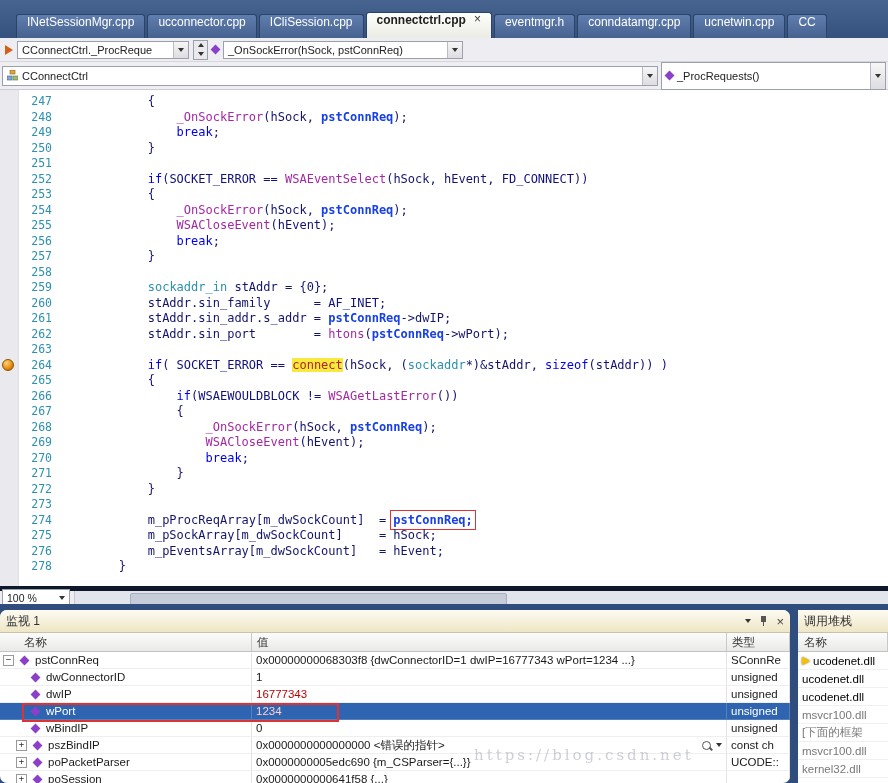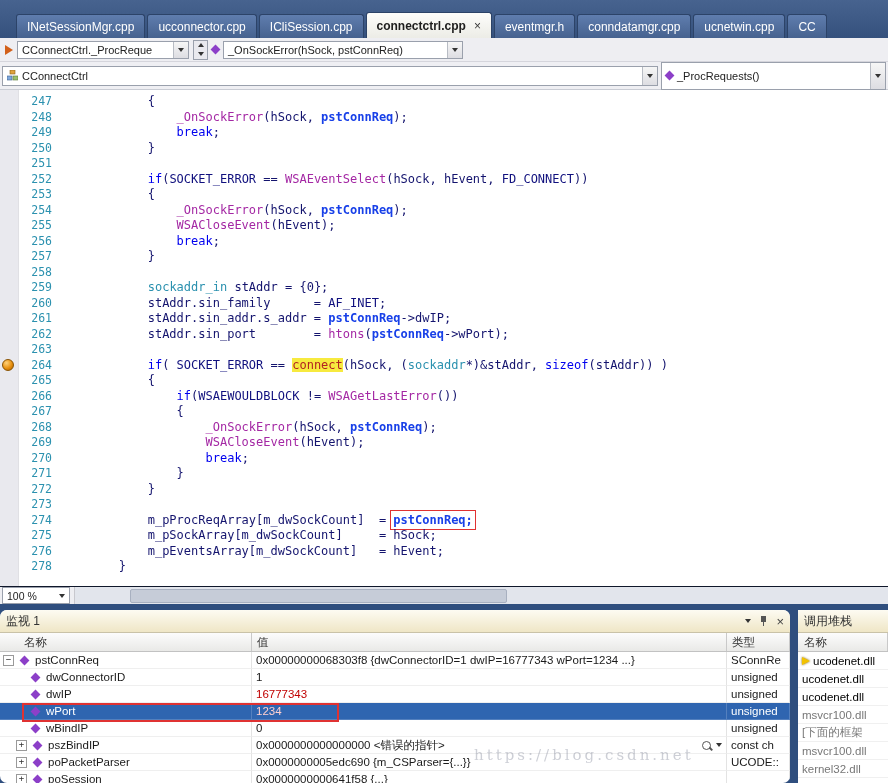--- a/index.html
+++ b/index.html
@@ -3,21 +3,21 @@
 <meta charset="utf-8">
 <style>
   html,body{margin:0;padding:0;}
   .screen{position:relative;width:888px;height:783px;overflow:hidden;background:#35517D;
           font-family:"Liberation Sans",sans-serif;-webkit-font-smoothing:antialiased;}
 
   
   .tabstrip{position:absolute;left:0;top:0;width:888px;height:38px;
             background:linear-gradient(#47638F,#35517D);display:flex;align-items:flex-end;
             padding-left:16px;box-sizing:border-box;gap:2px;overflow:hidden;}
-  .tab{height:23px;display:flex;align-items:center;padding:0 10px;color:#FFF;font-size:12px;
+  .tab{height:23px;display:flex;align-items:flex-start;padding:0 10px;color:#FFF;font-size:12px;
        background:linear-gradient(#5F7DAE,#46628F);border:1px solid #2C4368;border-bottom:none;
        border-radius:3px 3px 0 0;white-space:nowrap;flex:none;}
   .tab.active{background:linear-gradient(#FDFDFB,#ECECE6);color:#1E1E1E;font-weight:bold;height:25px;}
   .tab-close{margin-left:8px;color:#3A3A3A;font-weight:normal;font-size:12px;line-height:12px;}
 
   
   .nav1{position:absolute;top:38px;left:0;width:888px;height:24px;background:#EEEEF2;
         border-bottom:1px solid #D5D5DC;display:flex;align-items:center;padding-left:5px;gap:4px;box-sizing:border-box;}
   .nav2{position:absolute;top:62px;left:0;width:888px;height:28px;background:#EFEFF3;
         border-bottom:1px solid #C9CCD4;display:flex;align-items:center;padding:0 2px;gap:3px;box-sizing:border-box;}
@@ -45,21 +45,21 @@
       border:1px solid #8A5200;box-sizing:border-box;}
   .ln-num{width:34px;flex:none;text-align:right;padding-right:9px;color:var(--line_number_teal,#2B91AF);font-size:11.5px;}
   .ln-code{white-space:pre;}
   .p{color:#14146E}.k{color:#0000EE}.f{color:#A428A4}.m{color:#10107E}.t{color:#2B91AF}
   .v{color:#1840E8;font-weight:bold}
   .hl{background:var(--highlight_yellow,#F7EA3F);color:#B22222;}
   .box{outline:1px solid var(--annotation_red,#E03232);outline-offset:2px;}
 
   
   .editor-status{position:absolute;top:586px;left:0;width:888px;height:18px;background:#EEEEF2;
-                 border-top:1px solid #0f172a;display:flex;align-items:center;box-sizing:border-box;}
+                 border-top:5px solid #0f172a;display:flex;align-items:center;box-sizing:border-box;}
   .zoom-combo{width:58px;height:15px;margin-left:2px;background:#FFF;border:1px solid #9AA0AC;
               font-size:10.5px;color:#222;display:flex;align-items:center;justify-content:space-between;padding:0 4px;flex:none;}
   .hscroll{flex:1;height:100%;background:#E2E5EC;position:relative;margin-left:4px;border-left:1px solid #C8C8CE;}
   .hthumb{position:absolute;left:55px;top:2px;width:375px;height:12px;background:#C6CCD8;border:1px solid #A8B0C0;border-radius:2px;}
 
   .splitter{position:absolute;top:604px;left:0;width:888px;height:6px;background:#2F4E7E;}
 
   
   .bottom{position:absolute;top:610px;left:0;width:888px;height:173px;background:#2F4E7E;}
   .watch-panel{position:absolute;left:0;top:0;width:790px;height:173px;background:#FFF;display:flex;flex-direction:column;overflow:hidden;border-radius:7px;}

